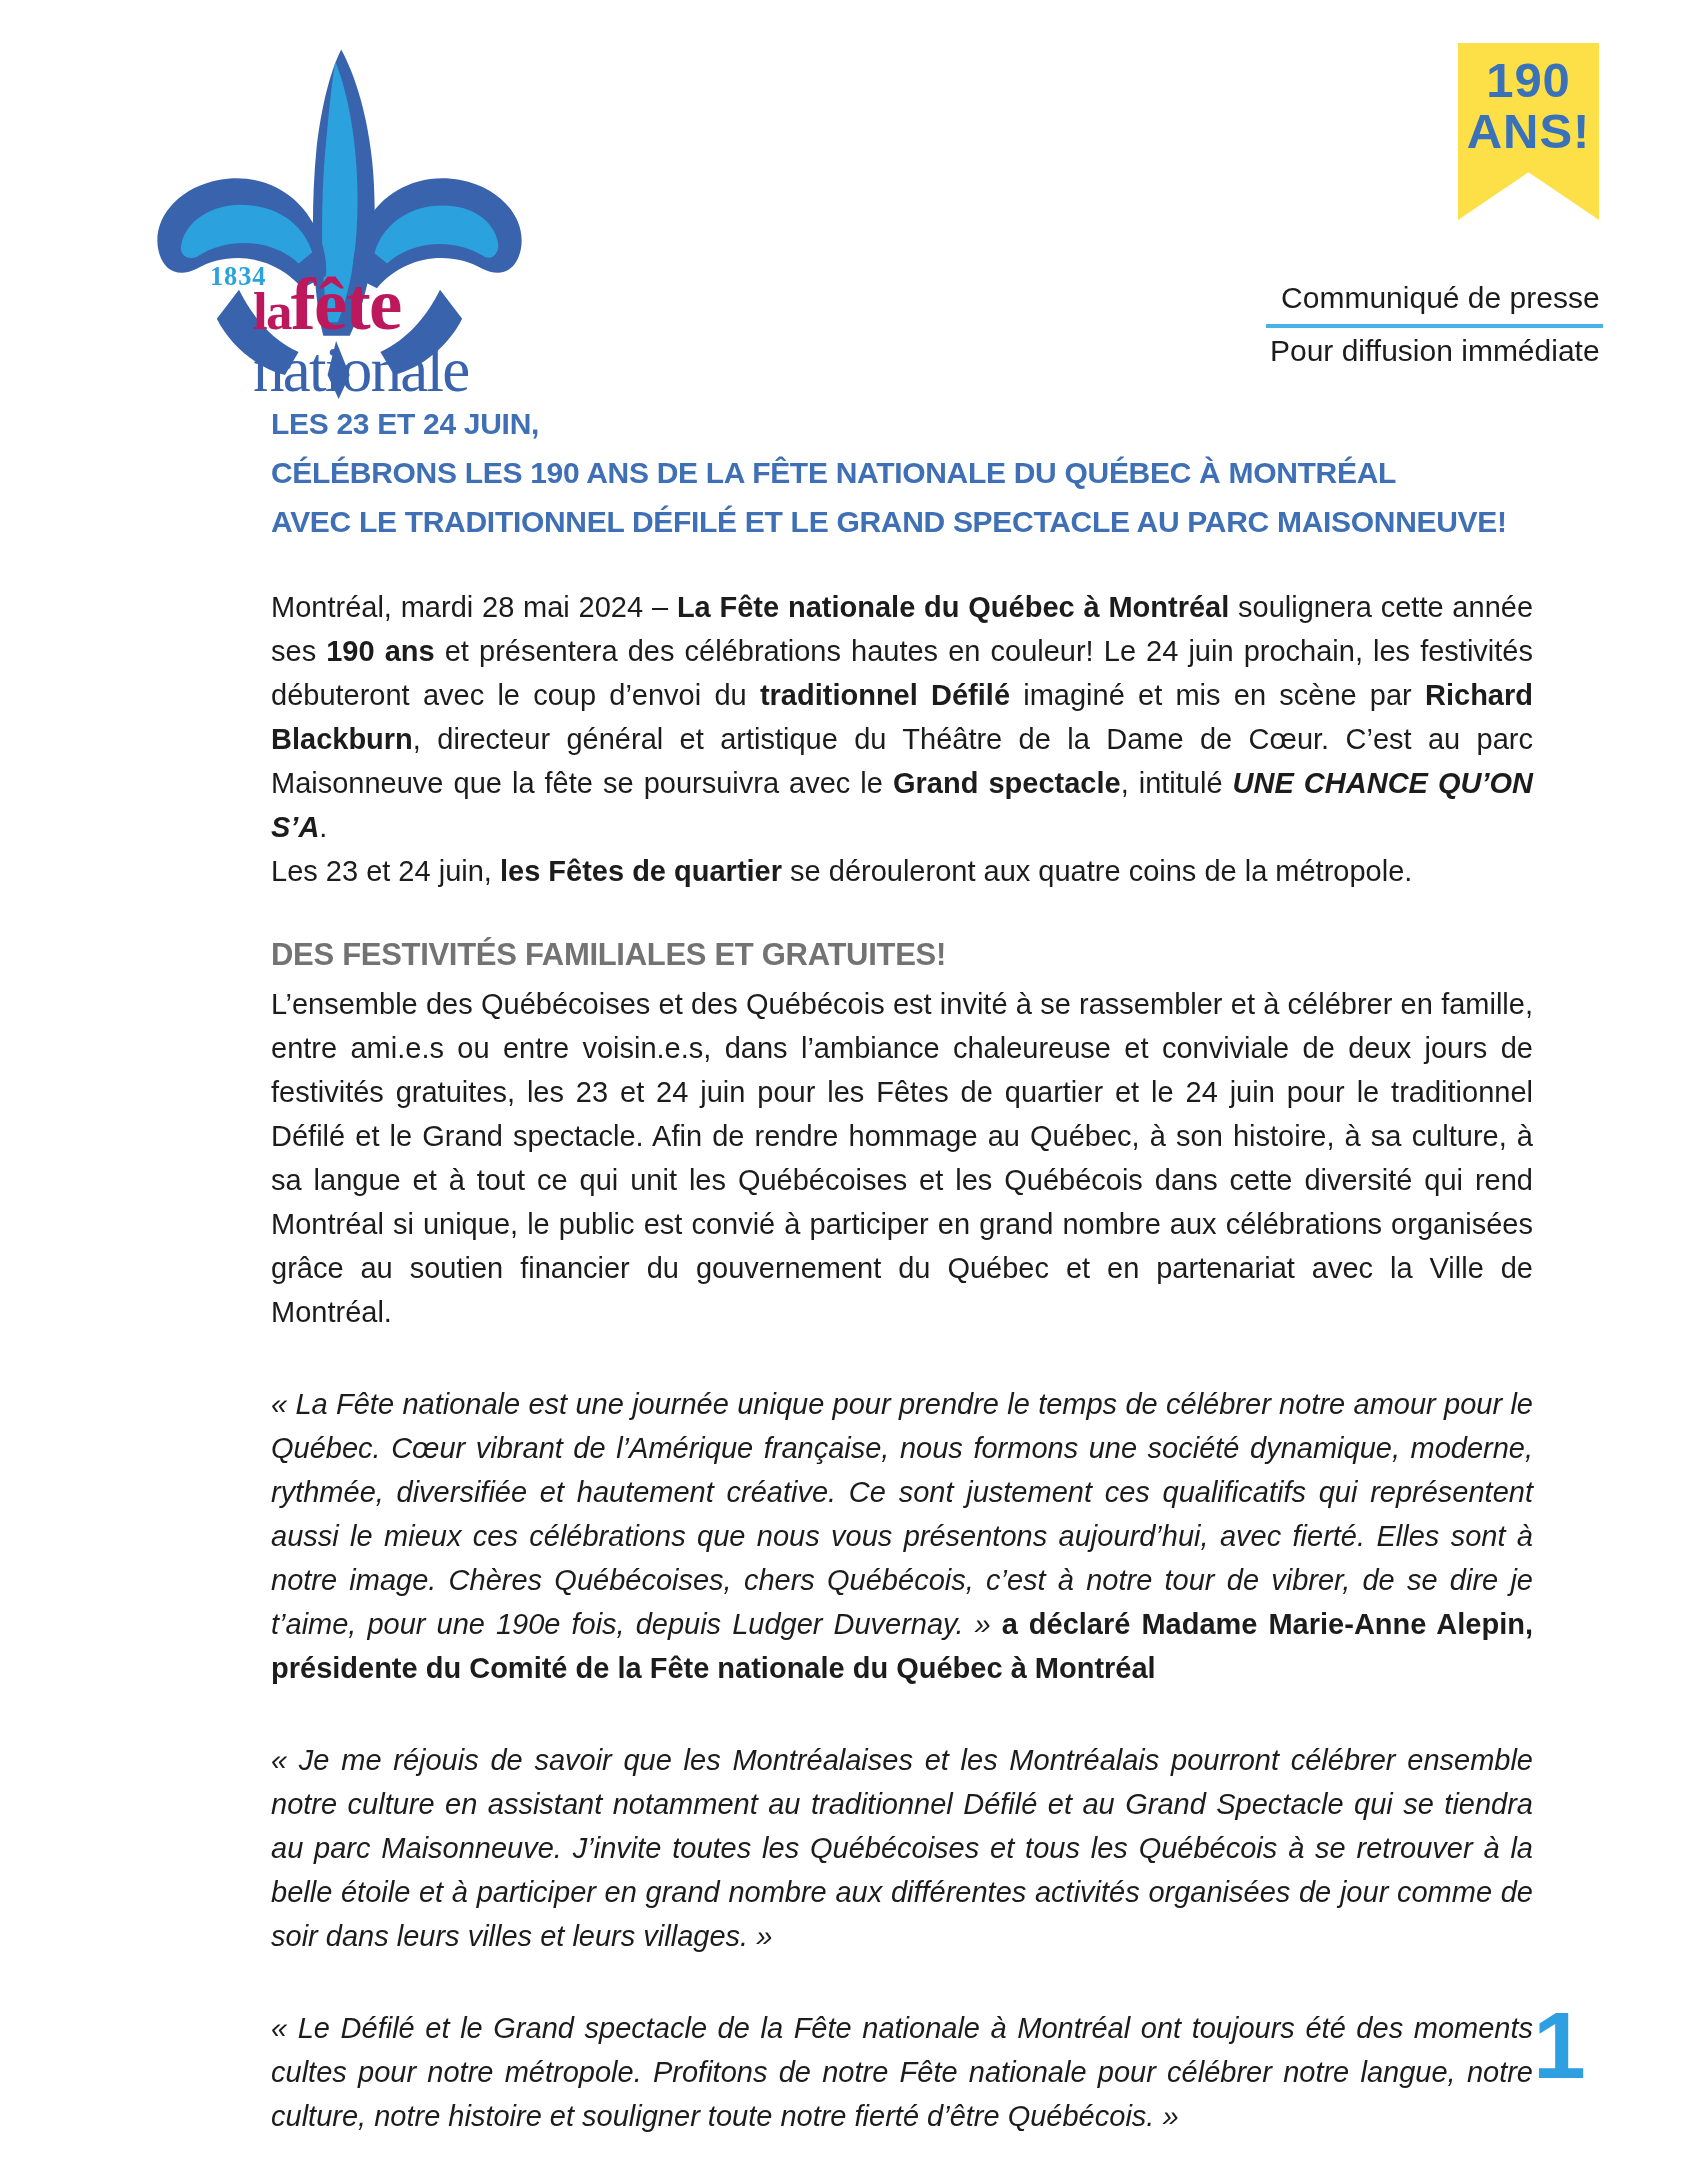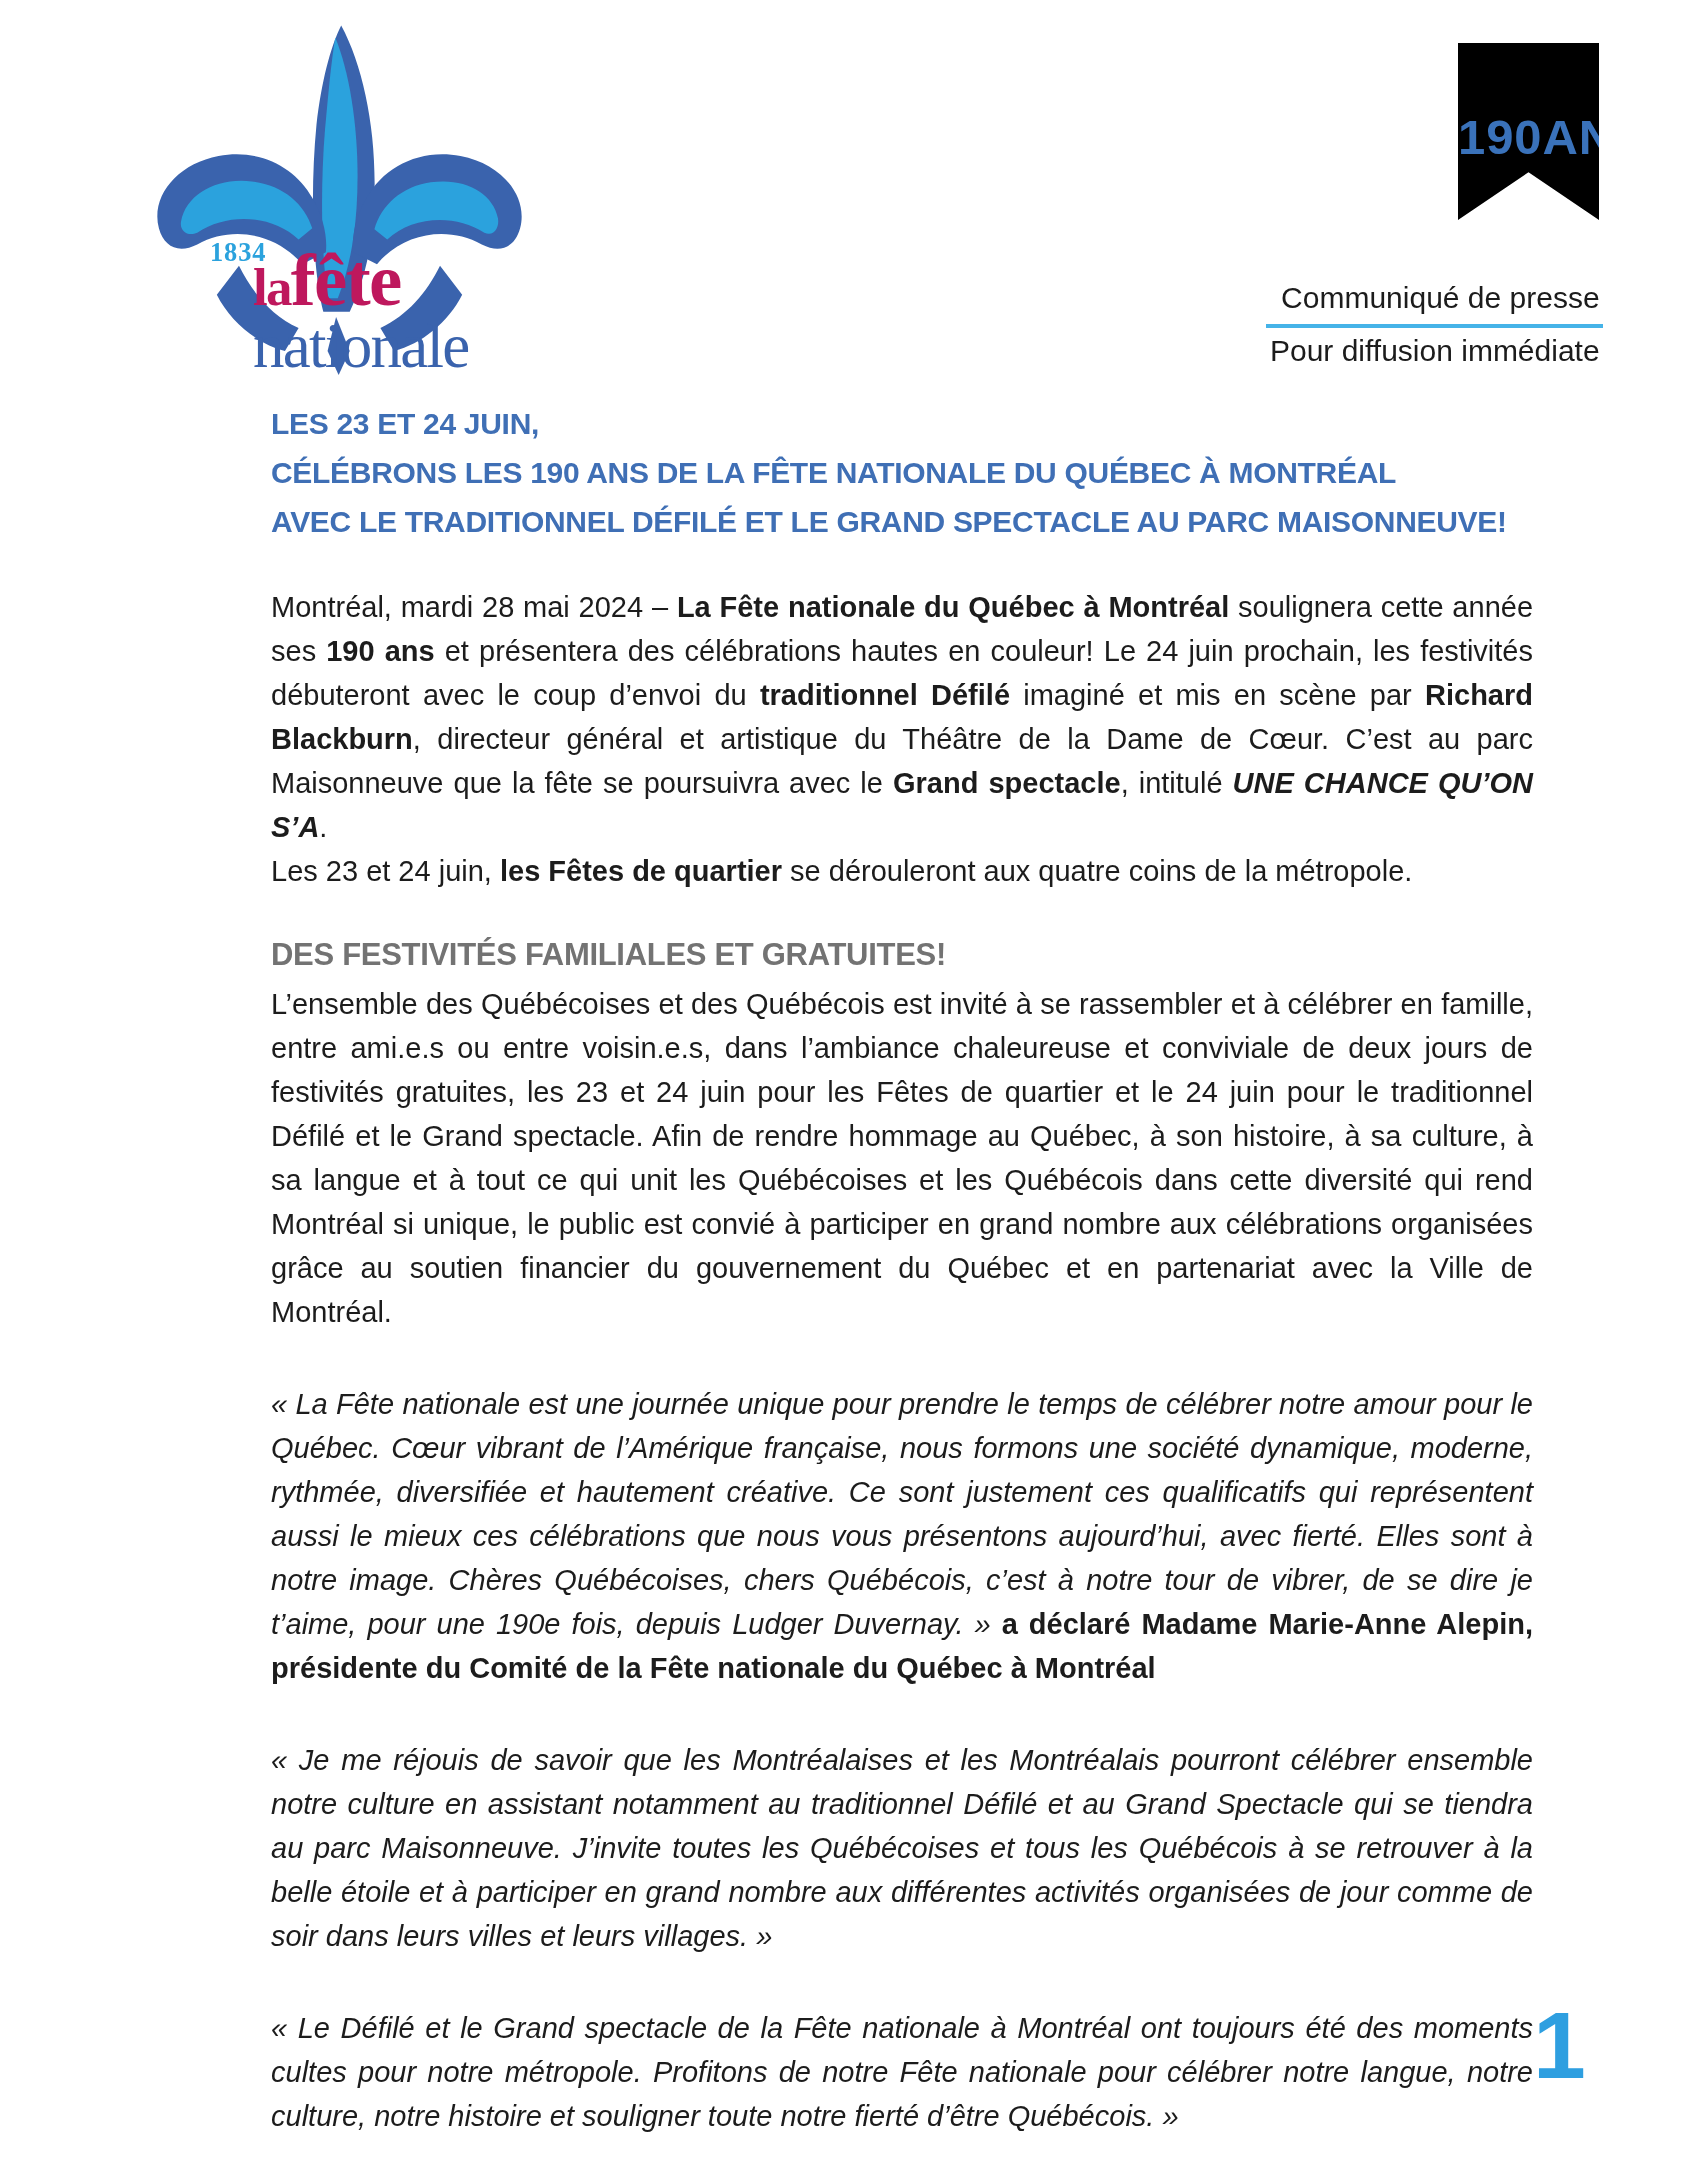--- a/index.html
+++ b/index.html
@@ -1,35 +1,35 @@
 <!DOCTYPE html>
 <html style="font-size:13.6px"><head>
 <meta charset="utf-8">
 <style>
   html,body{margin:0;padding:0;}
   body{
     width:1685px;height:2181px;position:relative;background:#ffffff;
     font-family:"Liberation Sans", sans-serif;color:#1c1c1c;overflow:hidden;
   }
   
-  .logo{position:absolute;left:118px;top:17px;width:477px;height:366px;}
+  .logo{position:absolute;left:118px;top:41px;width:477px;height:366px;}
   .logo svg{position:absolute;left:0;top:0;}
   .logo-year{position:absolute;left:92px;top:220px;font-family:"Liberation Serif",serif;
     font-weight:bold;font-size:26.4px;color:#2ba2dd;letter-spacing:0.9px;}
   .logo-word-line1{position:absolute;left:135px;top:220px;white-space:nowrap;
     font-family:"Liberation Serif",serif;font-weight:bold;color:#be185d;}
   .logo-la{font-size:53px;letter-spacing:-1.7px;}
   .logo-fete{font-size:75px;letter-spacing:-1.7px;}
   .logo-word-line2{position:absolute;left:135px;top:293px;white-space:nowrap;
     font-family:"Liberation Serif",serif;font-weight:normal;color:#3a63ad;
     font-size:63px;letter-spacing:-1.7px;}
   
-  .badge{position:absolute;left:1458px;top:43px;width:141px;height:177px;background:#000000;
+  .badge{position:absolute;left:1458px;top:43px;width:141px;height:177px;background:#fde047;
     clip-path:polygon(0 0,100% 0,100% 100%,50% 73%,0 100%);
-    display:flex;flex-direction:row;align-items:center;padding-top:12px;box-sizing:border-box;}
+    display:flex;flex-direction:column;align-items:center;padding-top:12px;box-sizing:border-box;}
   .badge-line{font-weight:bold;font-size:49px;line-height:51px;color:#3a72ba;letter-spacing:0.9px;}
   
   .press{position:absolute;right:82px;top:281px;text-align:right;}
   .press-title{display:inline-block;font-size:30px;padding:0 3.4px 8.5px 15.3px;
     border-bottom:4.3px solid #45b3e8;}
   .press-sub{font-size:30px;margin-top:6.8px;padding-right:3.4px;}
   
   .content{position:absolute;left:271px;top:399px;width:1262px;}
   .headline{color:#3f6fb5;font-weight:bold;font-size:30px;line-height:49px;
     letter-spacing:-0.3px;}

